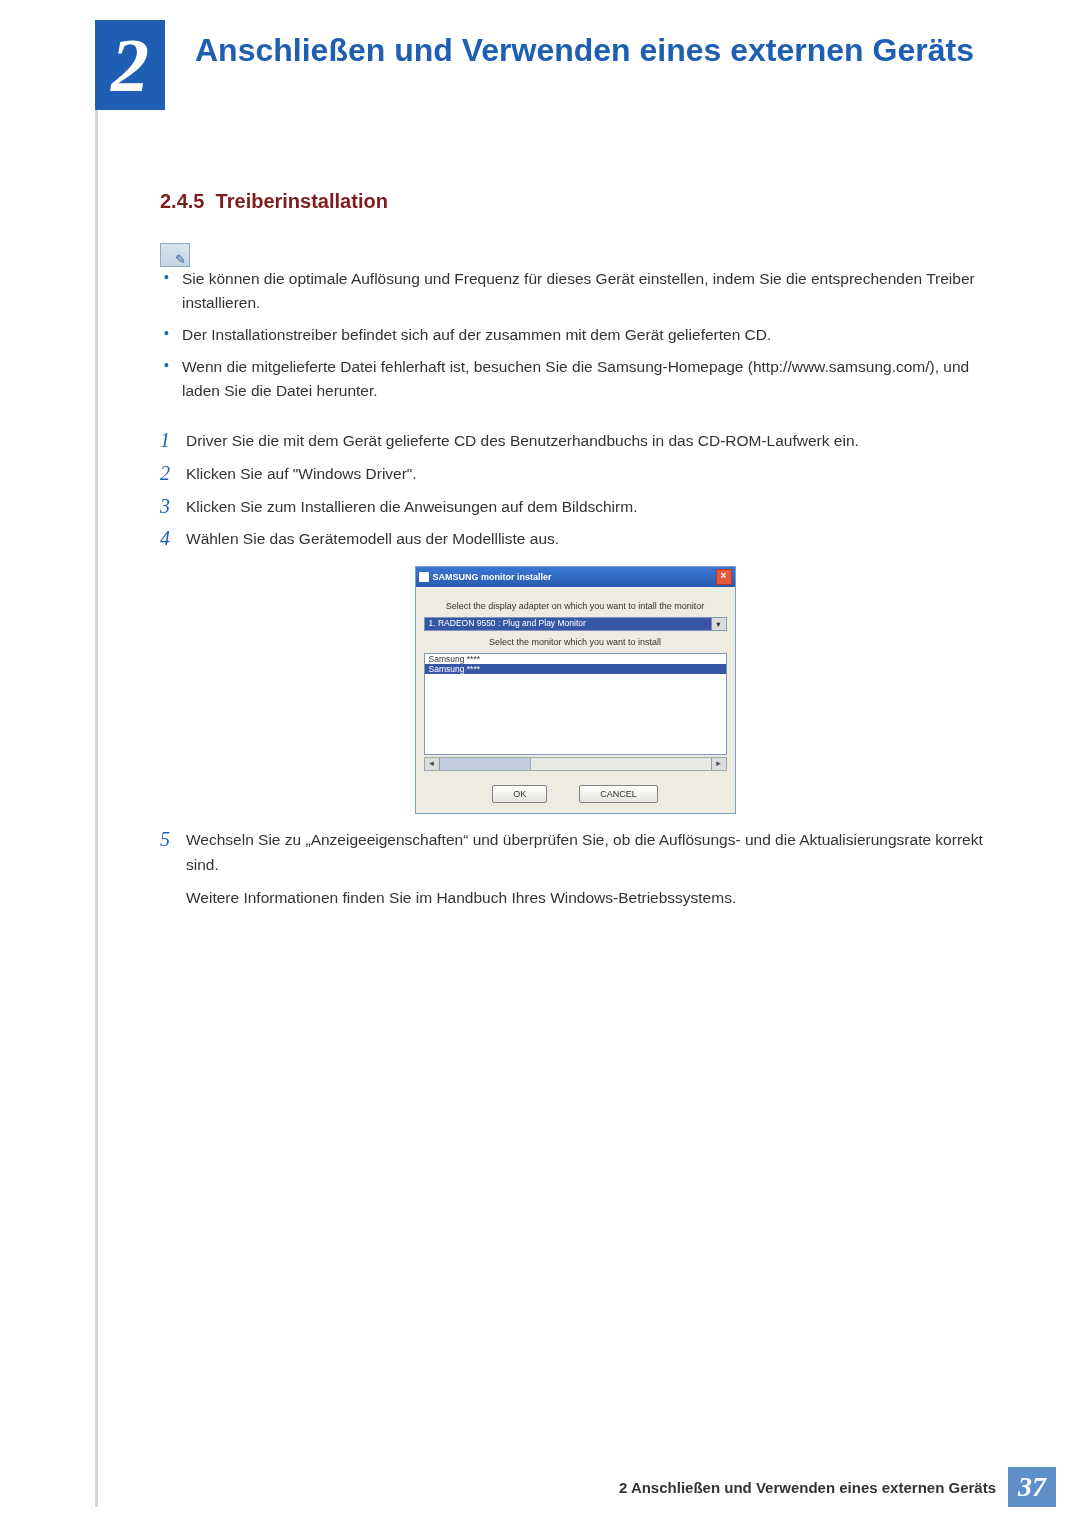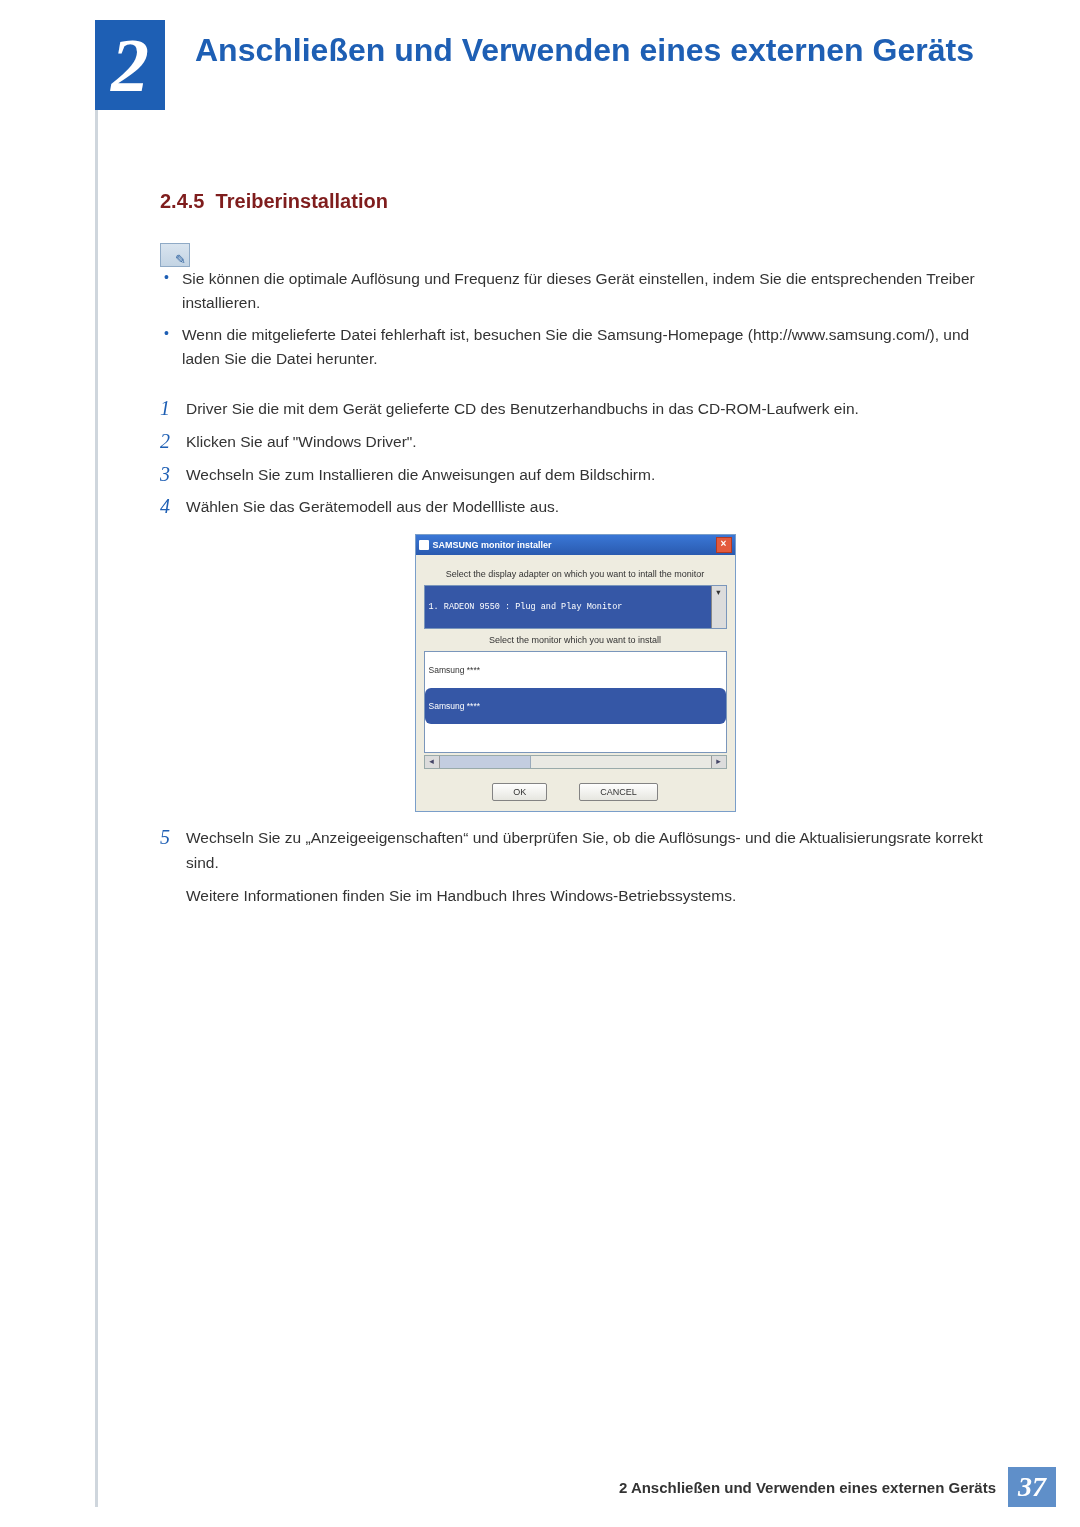--- a/index.html
+++ b/index.html
@@ -178,38 +178,38 @@
   .win-label { margin: 6px 0 6px 0; }
   .win-select {
     display: flex;
     border: 1px solid #7a96bb;
     background: #3557a6;
     color: #fff;
     text-align: left;
     font-size: 8.5px;
     margin-bottom: 4px;
   }
-  .win-select-text { flex: 1; padding: 16px 4px; font-family: Liberation Mono, monospace; }
+  .win-select-text { flex: 1; padding: 0 4px; }
   .win-select-btn {
     width: 14px;
     background: #dcdcdc;
     border-left: 1px solid #888;
     color: #333;
     text-align: center;
     line-height: 12px;
   }
   .win-listbox {
     border: 1px solid #7a96bb;
     background: #fff;
     height: 100px;
     text-align: left;
     font-size: 8.5px;
     overflow: hidden;
   }
-  .win-list-item { padding: 13px 4px; border-radius: 6px; }
+  .win-list-item { padding: 0 4px; }
   .win-list-item.sel { background: #3557a6; color: #fff; }
   .win-hscroll {
     display: flex;
     border: 1px solid #9aa;
     height: 12px;
     margin-top: 2px;
     background: #e9e9e3;
   }
   .win-hscroll .arrow {
     width: 14px;
@@ -281,36 +281,37 @@
 
   <div class="content">
     <div class="section-heading">
       <span>2.4.5</span>&nbsp;&nbsp;<span>Treiberinstallation</span>
     </div>
 
     <div class="note-block">
       <div class="note-icon"></div>
       <ul class="bullet-list">
         <li>Sie können die optimale Auflösung und Frequenz für dieses Gerät einstellen, indem Sie die entsprechenden Treiber installieren.</li>
+        <li>Der Installationstreiber befindet sich auf der zusammen mit dem Gerät gelieferten CD.</li>
         <li>Wenn die mitgelieferte Datei fehlerhaft ist, besuchen Sie die Samsung-Homepage (http://www.samsung.com/), und laden Sie die Datei herunter.</li>
       </ul>
     </div>
 
     <div class="steps">
       <div class="step">
         <div class="step-num">1</div>
         <div class="step-text">Driver Sie die mit dem Gerät gelieferte CD des Benutzerhandbuchs in das CD-ROM-Laufwerk ein.</div>
       </div>
       <div class="step">
         <div class="step-num">2</div>
         <div class="step-text">Klicken Sie auf "Windows Driver".</div>
       </div>
       <div class="step">
         <div class="step-num">3</div>
-        <div class="step-text">Wechseln Sie zum Installieren die Anweisungen auf dem Bildschirm.</div>
+        <div class="step-text">Klicken Sie zum Installieren die Anweisungen auf dem Bildschirm.</div>
       </div>
       <div class="step">
         <div class="step-num">4</div>
         <div class="step-text">Wählen Sie das Gerätemodell aus der Modellliste aus.</div>
       </div>
 
       <div class="installer-shot">
         <div class="win-window">
           <div class="win-titlebar">
             <div class="win-title-left">

